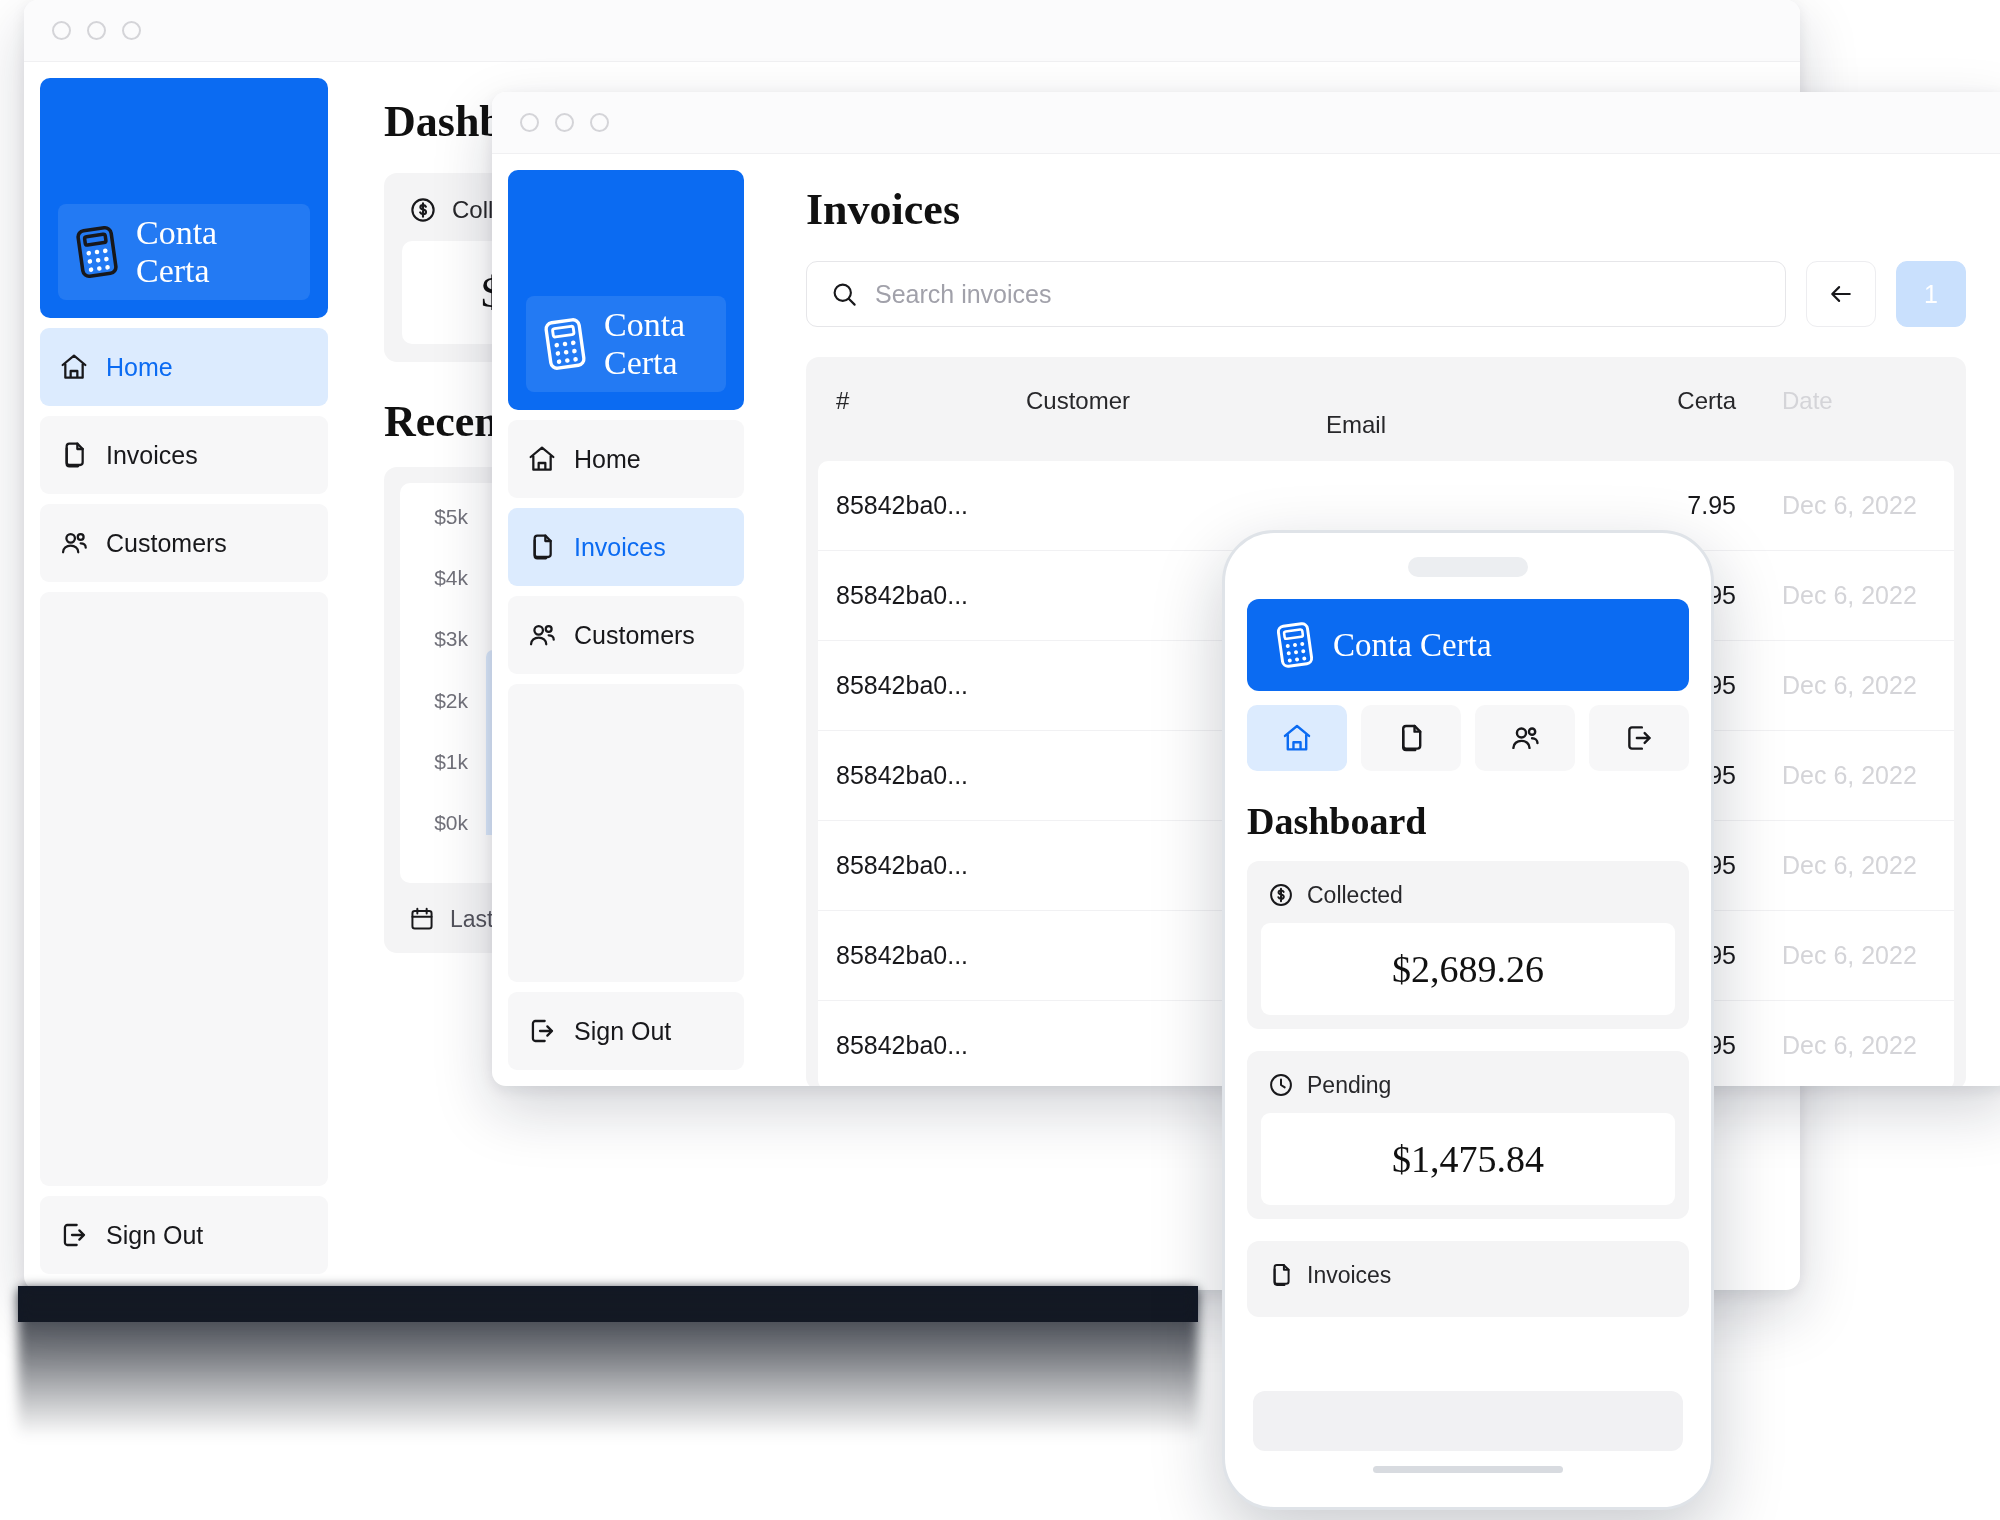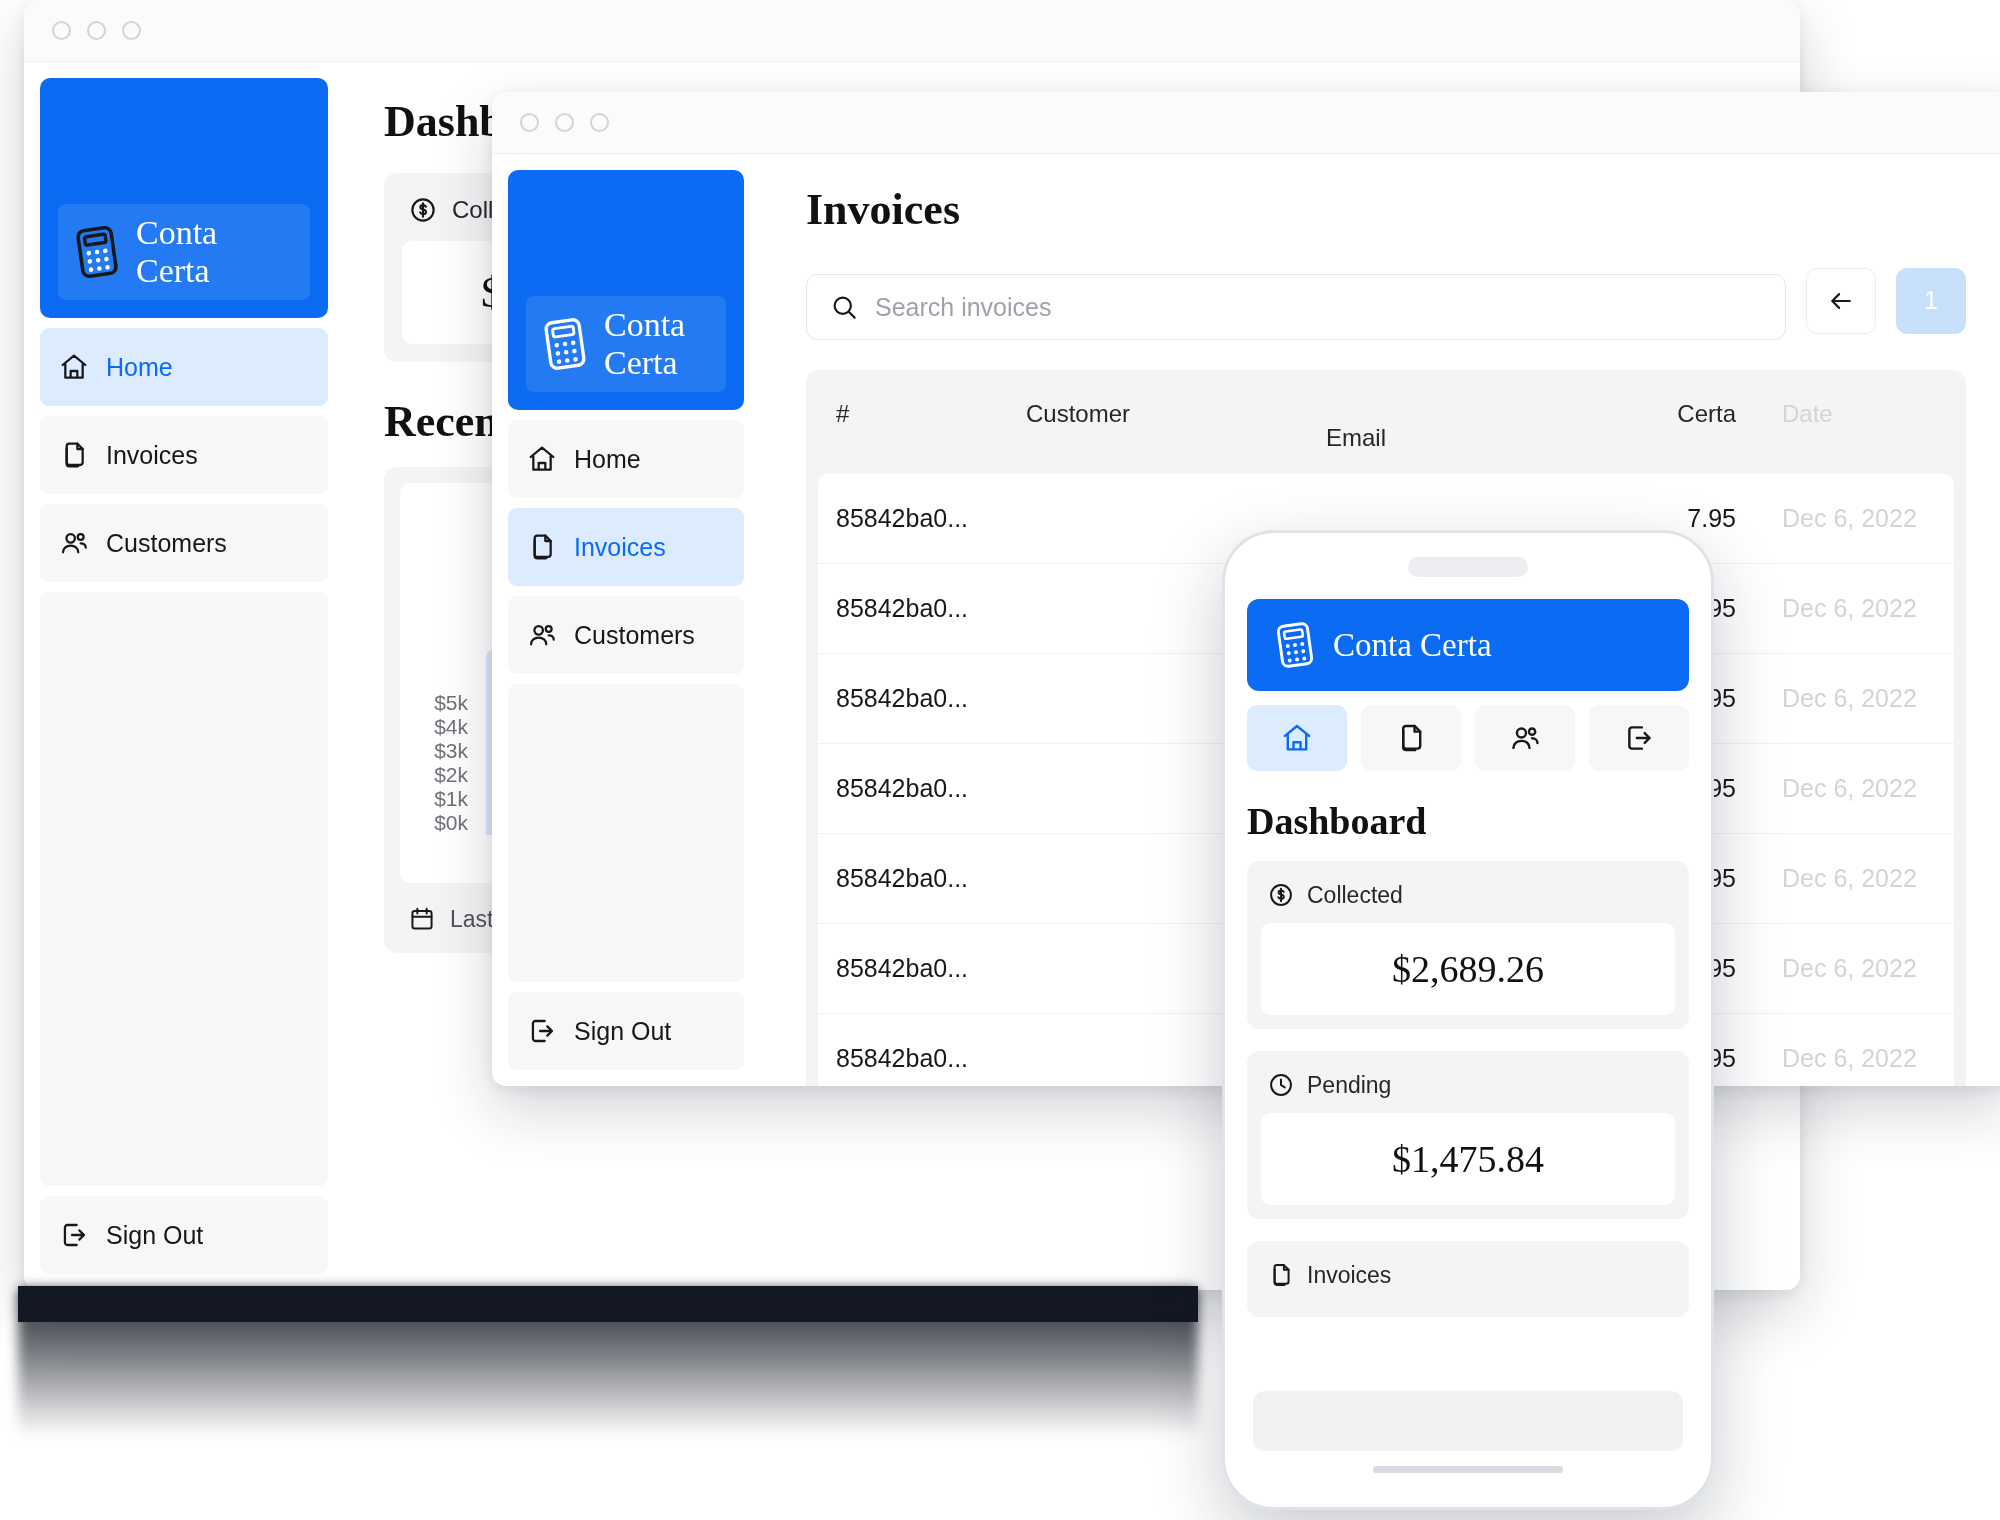--- a/index.html
+++ b/index.html
@@ -78,41 +78,41 @@
   .page-title { font-size:44px; color:#111; margin-bottom:26px; }
 
   .stat-card { background:#f4f4f5; border-radius:13px; padding:18px; width:370px; }
   .stat-head { display:flex; align-items:center; gap:14px; font-size:24px; color:#27272a; padding:4px 6px 16px; }
   .stat-val { background:#fff; border-radius:10px; text-align:center; padding:26px 0; font-size:44px; color:#111; }
 
   .section-title { font-size:44px; color:#111; margin:34px 0 20px; }
   .chart-card { background:#f4f4f5; border-radius:13px; padding:16px; width:370px; }
   .chart-inner { background:#fff; border-radius:10px; padding:22px 18px 10px; }
   .chart-grid { display:grid; grid-template-columns:64px 1fr; }
-  .y-axis { display:flex; flex-direction:column; justify-content:flex-end; font-size:21px; color:#71717a; text-align:right; padding-right:14px; height:330px; }
+  .y-axis { display:flex; flex-direction:column; justify-content:space-between; font-size:21px; color:#71717a; text-align:right; padding-right:14px; height:330px; }
   .plot { display:flex; align-items:flex-end; gap:24px; height:330px; padding-left:4px; }
   .bar { width:48px; background:#dceafd; border-radius:7px 7px 0 0; }
   .x-axis { display:flex; gap:24px; padding-left:68px; margin-top:12px; font-size:22px; color:#52525b; }
   .x-lab { width:48px; text-align:center; }
   .chart-foot { display:flex; align-items:center; gap:14px; font-size:23px; color:#52525b; padding:22px 8px 4px; }
 
   
   #mid-window { left:492px; top:92px; width:1520px; height:994px; }
   #mid-window .body { display:flex; height:calc(100% - 62px); }
   #mid-window .sidebar { width:320px; }
   #mid-window .brand { height:240px; }
   #mid-window .brand-name { font-size:34px; }
   #mid-window .navitem { height:78px; font-size:25px; }
   #mid-window .content { flex:1; padding:30px 46px; }
 
   .search-row { display:flex; gap:20px; align-items:center; margin-top:22px; }
   .search-box {
     flex:1; height:66px; border:1px solid #e6e6e9; border-radius:11px;
     display:flex; align-items:center; gap:16px; padding:0 22px;
-    font-size:25px; color:#a1a1aa;margin-top:13px;
+    font-size:25px; color:#a1a1aa;
   }
   .pg-btn { width:70px; height:66px; border:1px solid #ededf0; border-radius:11px; display:flex; align-items:center; justify-content:center; }
   .pg-btn.current { background:#c9e0fd; border-color:#c9e0fd; color:#fff; font-size:25px; }
 
   .table-wrap { background:#f4f4f5; border-radius:13px; padding:14px 12px 0; margin-top:30px; }
   .thead { display:flex; font-size:24px; color:#27272a; padding:16px 18px 22px; }
   .tbody { background:#fff; border-radius:10px; overflow:hidden; }
   .trow { display:flex; align-items:flex-end; font-size:25px; color:#18181b; padding:30px 18px; border-bottom:1px solid #f1f1f3; }
   .trow:last-child { border-bottom:none; }
   .c-id { width:190px; }

